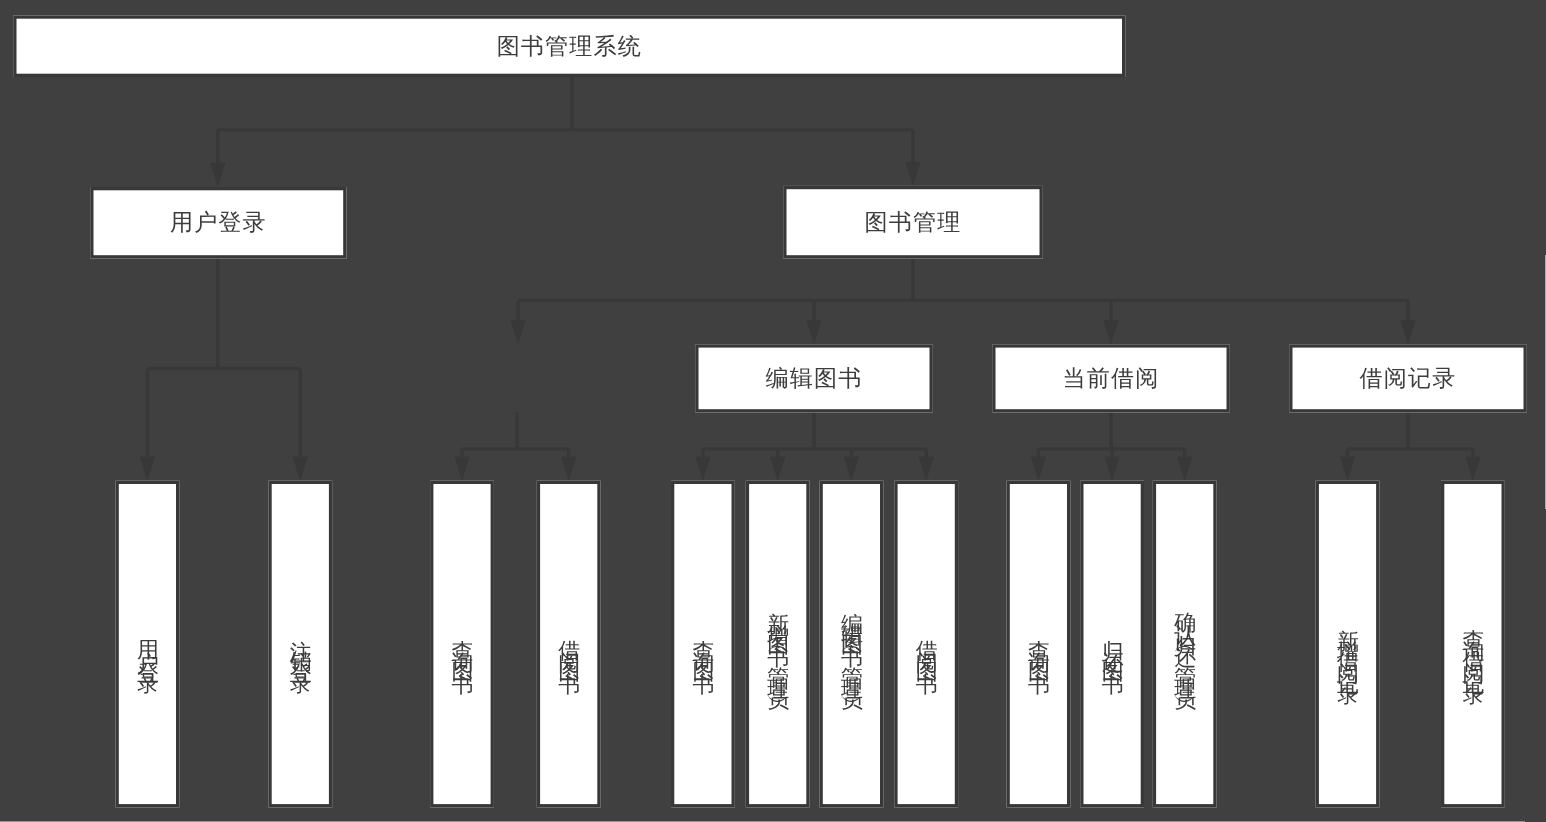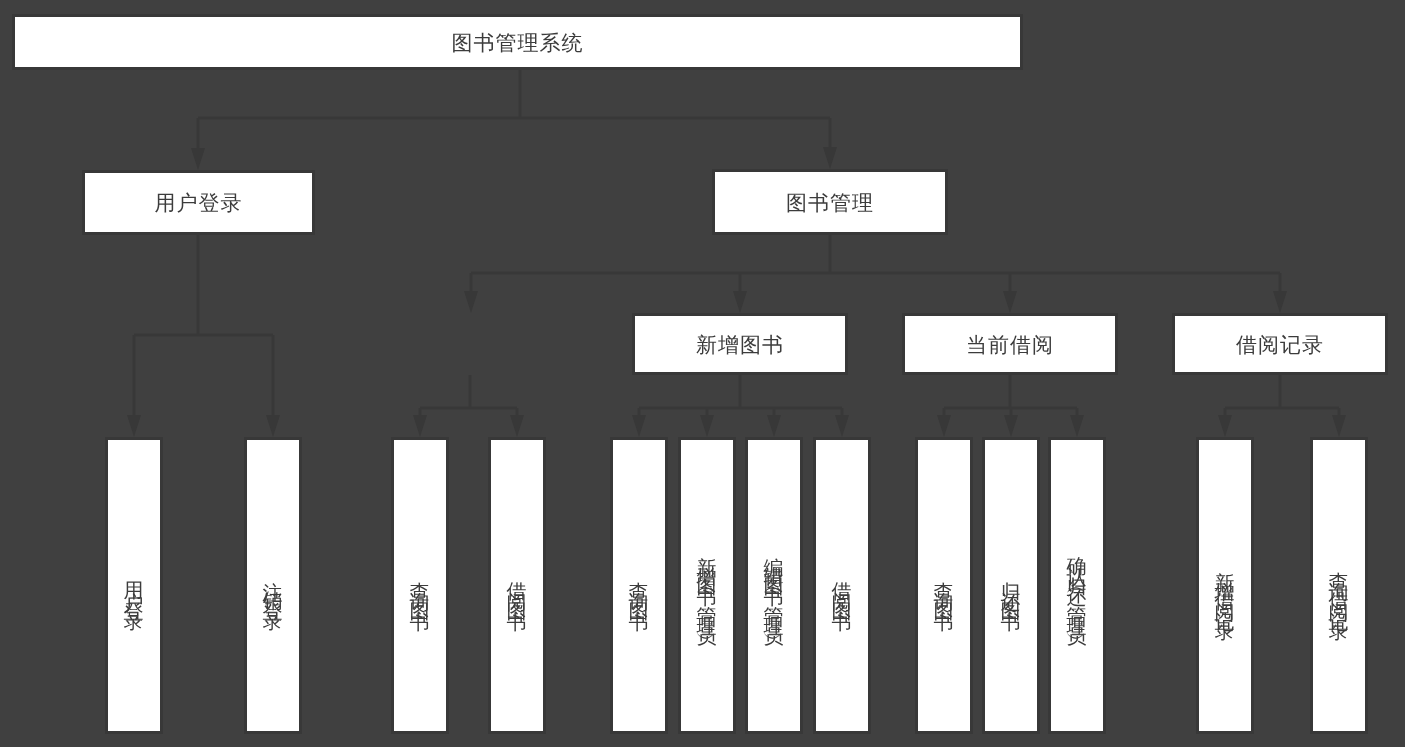--- a/index.html
+++ b/index.html
@@ -74,21 +74,21 @@
              M937 415 L951 415 L944 437 Z  M1004 415 L1018 415 L1011 437 Z
              M1070 415 L1084 415 L1077 437 Z  M1218 415 L1232 415 L1225 437 Z
              M1332 415 L1346 415 L1339 437 Z" fill="#383838" stroke="none"></path>
   </svg>
 
   <div class="node root" style="left:12px;top:14px;width:1011px;height:56px">图书管理系统</div>
 
   <div class="node" style="left:82px;top:170px;width:233px;height:65px">用户登录</div>
   <div class="node" style="left:712px;top:169px;width:236px;height:66px">图书管理</div>
 
-  <div class="node" style="left:632px;top:313px;width:216px;height:62px">新增图书</div>
+  <div class="node" style="left:632px;top:313px;width:216px;height:62px">编辑图书</div>
   <div class="node" style="left:1172px;top:313px;width:216px;height:62px">借阅记录</div>
   <div class="node" style="left:902px;top:313px;width:216px;height:62px">当前借阅</div>
 
   <div class="node leaf" style="left:105px;top:437px;width:58px;height:297px">
     <span class="vtext">用户登录</span>
     </div>
   <div class="node leaf" style="left:244px;top:437px;width:58px;height:297px">
     <span class="vtext">注销登录</span>
     </div>
 

